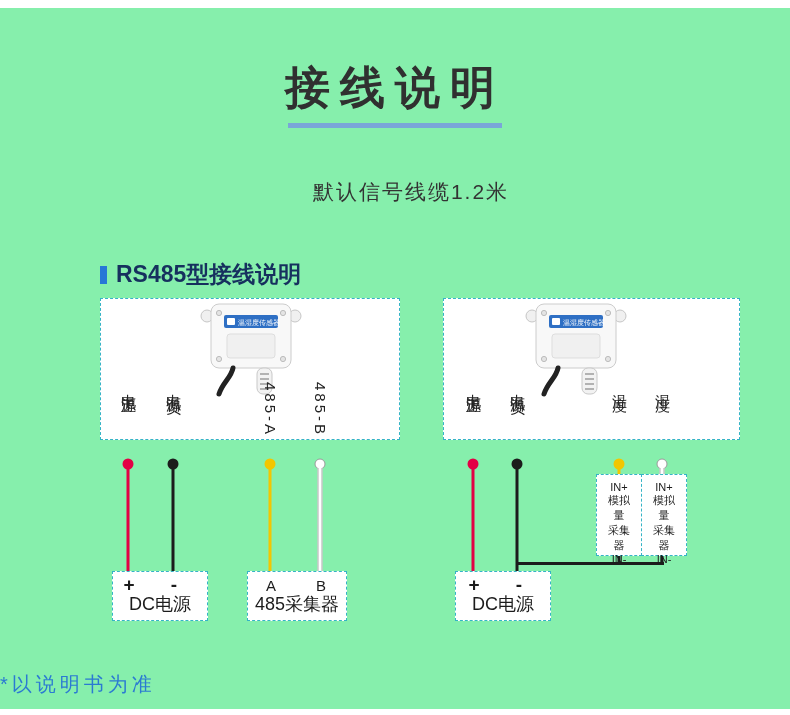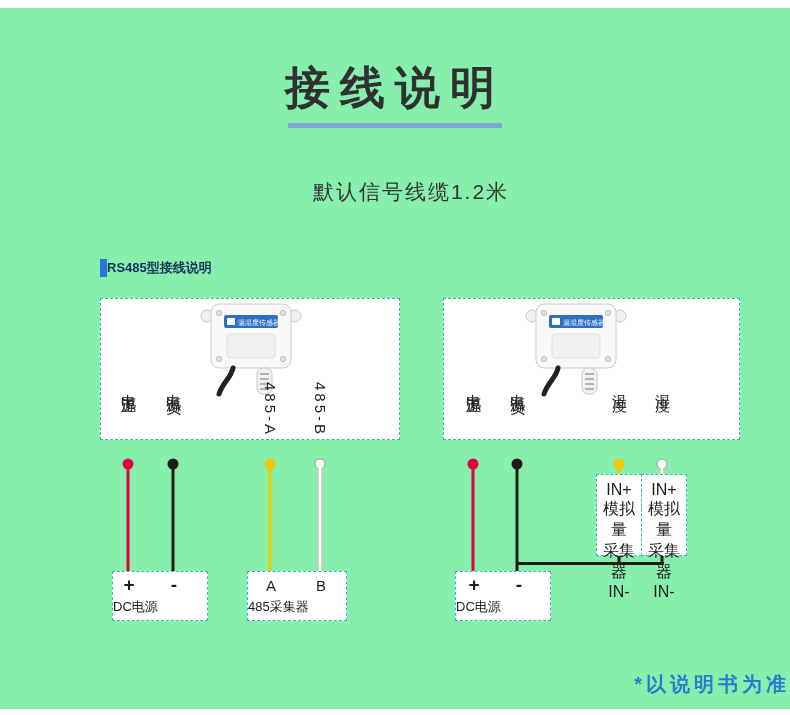--- a/index.html
+++ b/index.html
@@ -7,22 +7,22 @@
   body{font-family:"Liberation Sans","DejaVu Sans",sans-serif;color:#222}
   .stage{position:relative;width:790px;height:701px;margin:8px auto;background:#86efac;overflow:hidden}
 
   .page-title{position:absolute;top:50px;left:0;width:100%;text-align:center;
     font-size:45px;font-weight:800;color:#303030;letter-spacing:10px}
   .title-underline{position:absolute;top:115px;left:50%;transform:translateX(-50%);
     width:214px;height:5px;background:#7aa6d8}
   .subtitle{position:absolute;top:170px;left:16px;width:100%;text-align:center;
     font-size:21px;color:#333;letter-spacing:2px}
 
-  .sec-header{position:absolute;display:flex;align-items:center;
-    font-size:13px;font-weight:bold;color:#16305e}
+  .sec-header{position:absolute;display:flex;align-items:center;gap:9px;
+    font-size:23px;font-weight:bold;color:#16305e}
   .bullet{display:inline-block;width:7px;height:18px;background:#2777d6}
 
   .dash-box{position:absolute;border:1.5px dashed #35b4c6;background:#fff}
 
   .device{position:absolute}
 
   .vlabel{position:absolute;writing-mode:vertical-rl;text-orientation:mixed;
     font-size:15px;color:#222;letter-spacing:3px;transform:translateX(-50%);white-space:nowrap}
 
   .dot{position:absolute;width:11px;height:11px;border-radius:50%;transform:translate(-50%,-50%)}
@@ -34,28 +34,28 @@
   .wire{position:absolute;width:3px;transform:translateX(-50%)}
   .wire-red{background:#e30045}
   .wire-black{background:#1c1c1c}
   .wire-yellow{background:#f2c600}
   .wire-white{background:#fff;border-left:1px solid #ababab;border-right:1px solid #ababab;width:5px}
   .hwire{position:absolute;height:3px;background:#1c1c1c}
 
   .tbox{position:absolute;border:1.5px dashed #35b4c6;background:#fff}
   .tbox .sign{position:absolute;top:2px;transform:translateX(-50%);font-size:19px;font-weight:bold;color:#1c1c1c}
   .tbox .ab{position:absolute;top:5px;transform:translateX(-50%);font-size:15px;color:#1c1c1c}
-  .tbox .blabel{position:absolute;bottom:4px;left:0;width:100%;font-size:13px;color:#1c1c1c}
+  .tbox .blabel{position:absolute;bottom:4px;left:0;width:100%;text-align:center;font-size:18px;color:#1c1c1c}
 
   .analog-box{position:absolute;border:1.5px dashed #35b4c6;background:#fff;
     display:flex;flex-direction:column;align-items:center;justify-content:space-between;
-    padding:6px 3px;font-size:16px;color:#1c1c1c;text-align:center}
+    padding:6px 9px;font-size:11px;color:#1c1c1c;text-align:center}
 
-  .footnote{position:absolute;top:663px;left:0;width:100%;text-align:right;
-    font-size:20px;font-weight:bold;color:#2b7ad2;letter-spacing:4px}
+  .footnote{position:absolute;top:663px;left:0;width:100%;text-align:left;
+    font-size:20px;font-weight:normal;color:#2b7ad2;letter-spacing:4px}
 </style>
 </head>
 <body>
 
 <div class="stage">
 
   <h1 class="page-title">接线说明</h1>
   <div class="title-underline"></div>
   <div class="subtitle">默认信号线缆1.2米</div>
 

